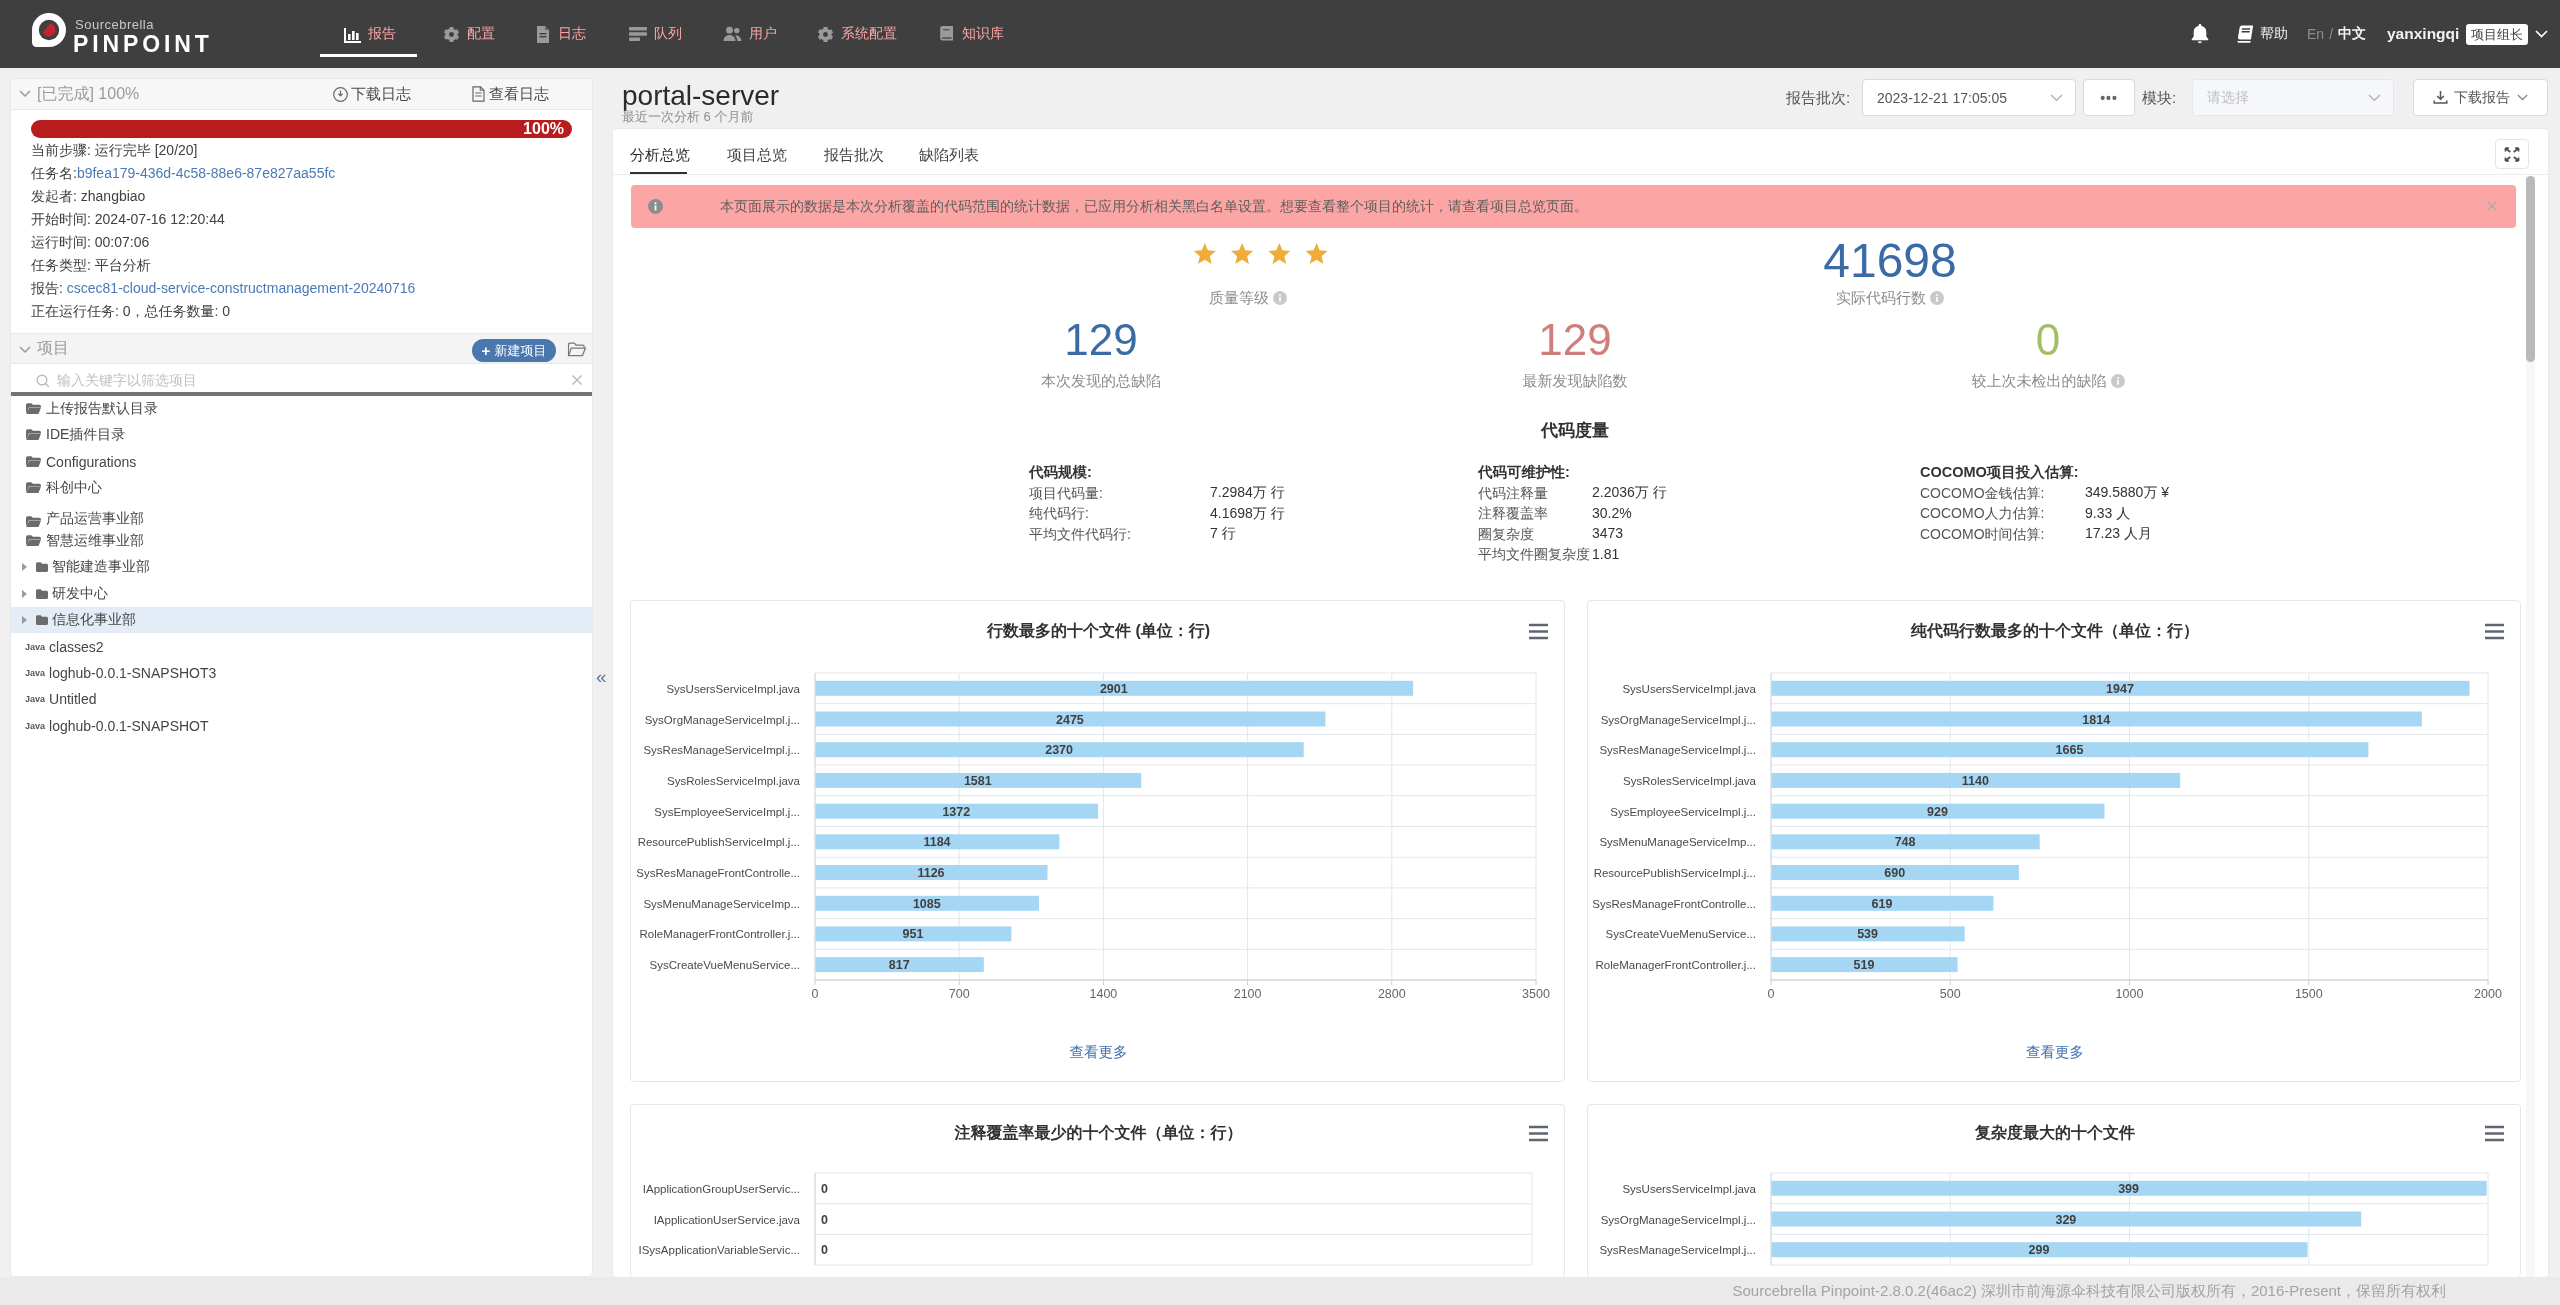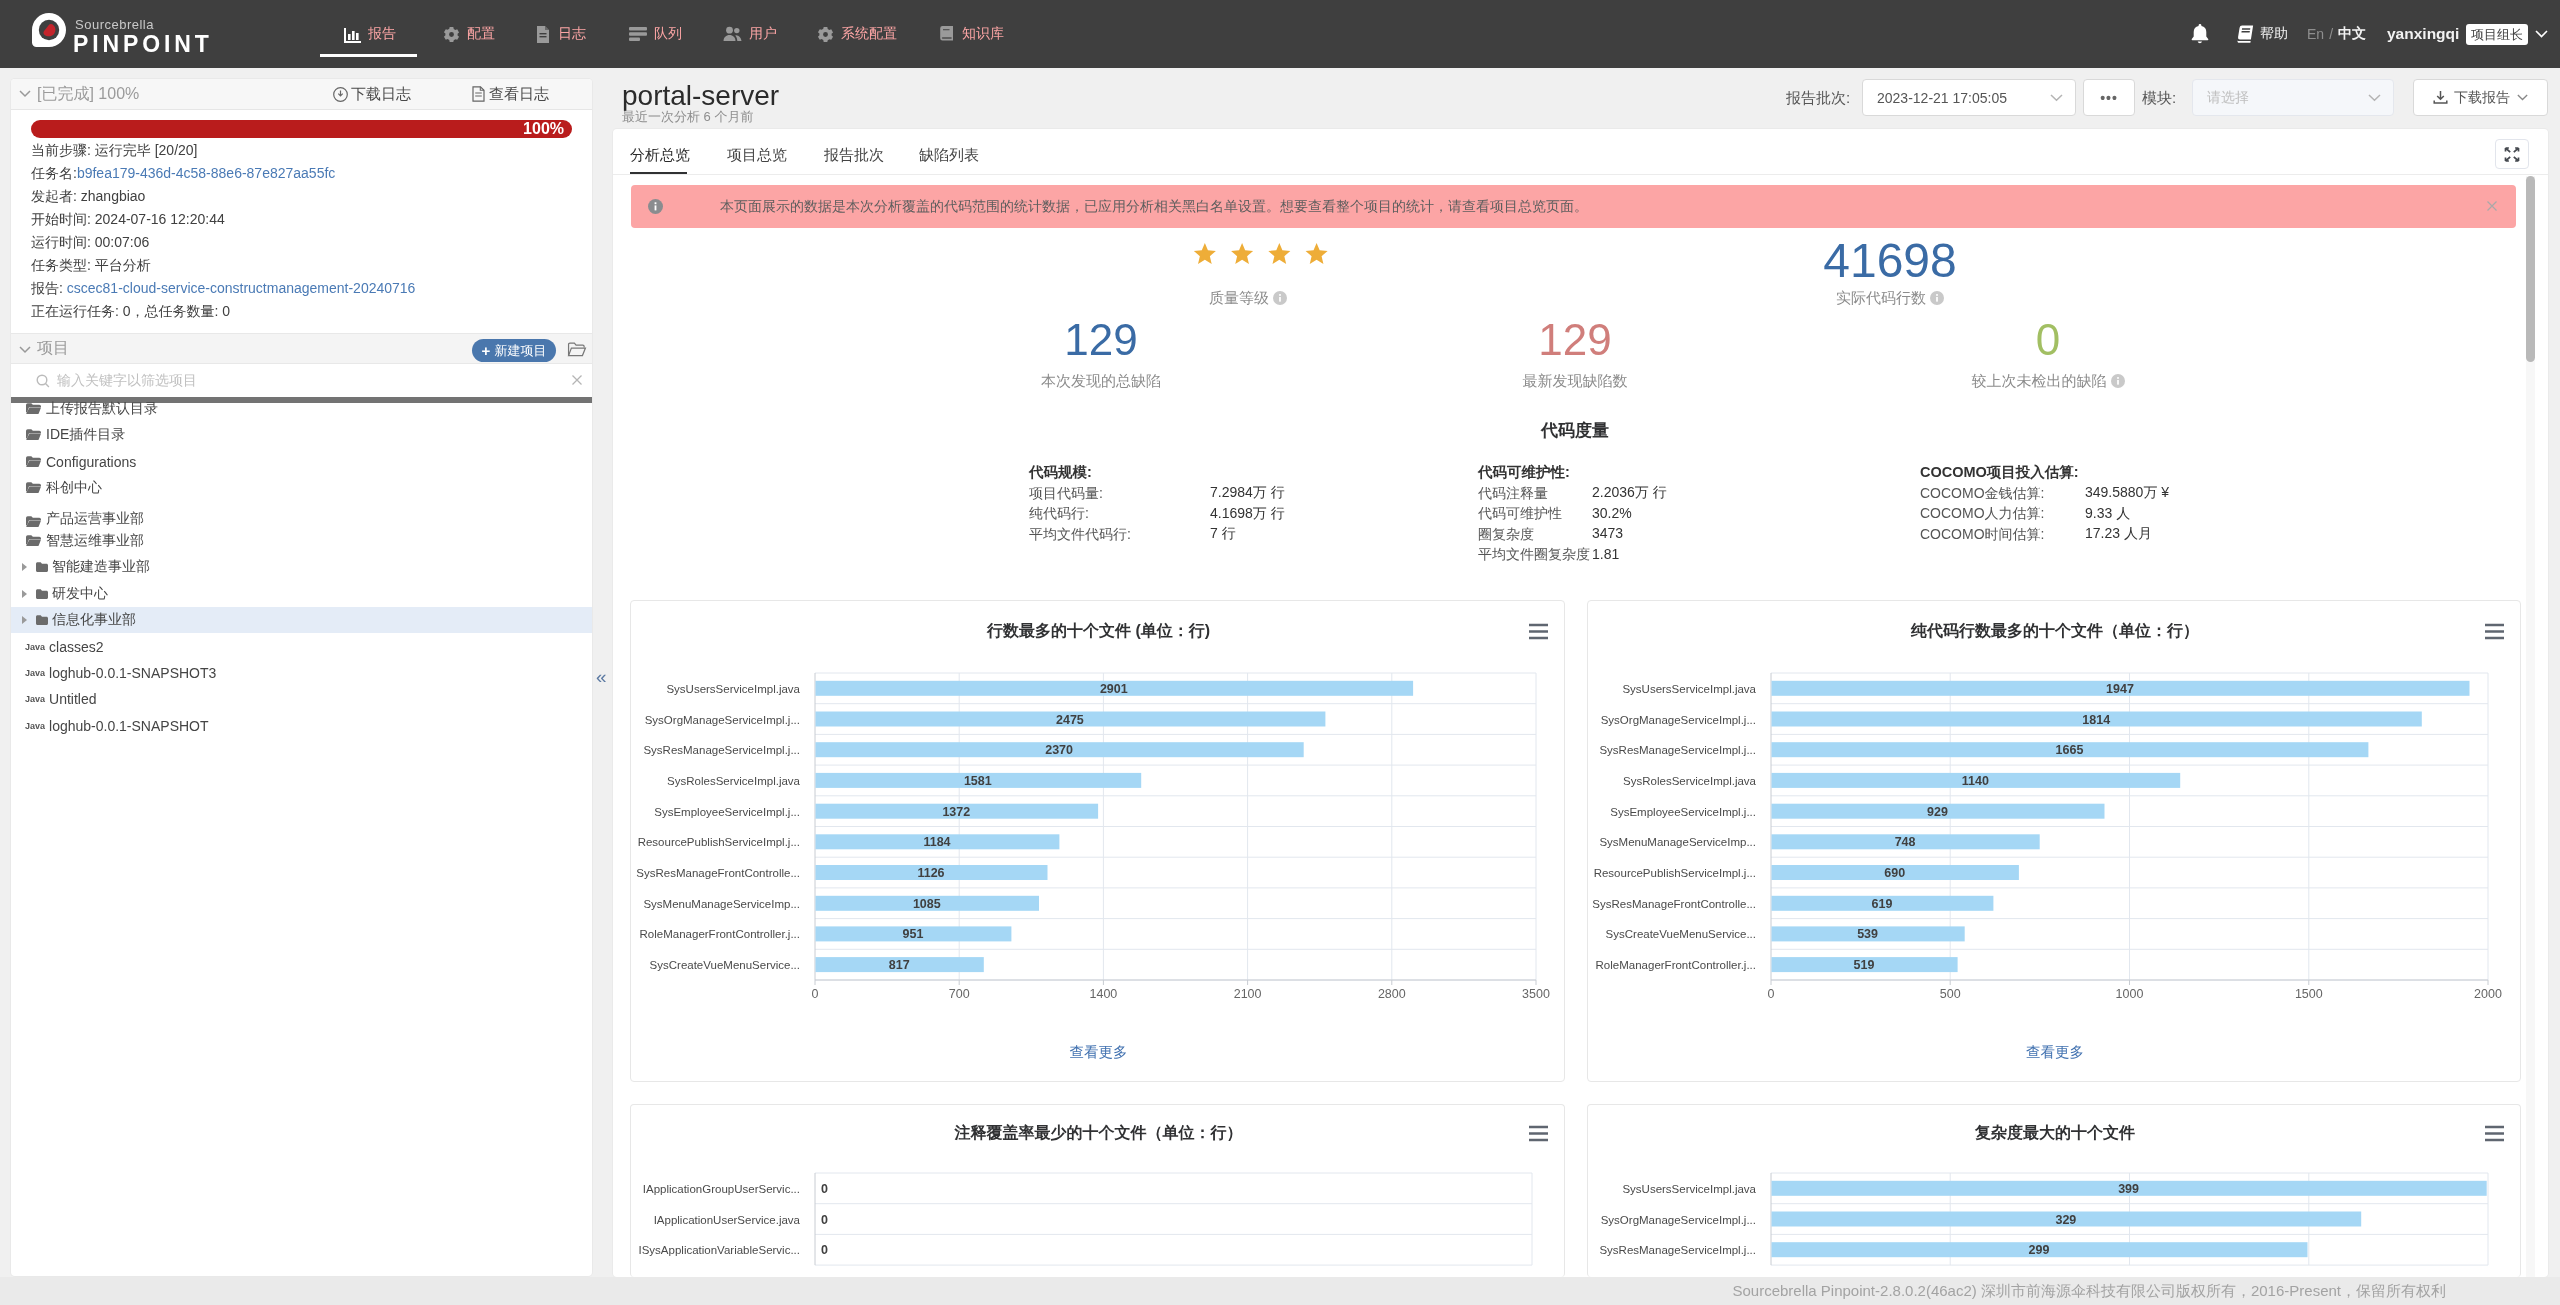--- a/index.html
+++ b/index.html
@@ -18,21 +18,21 @@
 .nav-r { position:absolute; top:0; height:68px; display:flex; align-items:center; color:#f2f2f2; font-size:14px; }
 
 
 #side { position:absolute; left:11px; top:79px; width:581px; height:1197px; background:#fff; border-radius:4px; box-shadow:0 0 0 1px #e9e9e9; }
 #side-head { position:absolute; left:0; top:0; width:581px; height:31px; background:#f7f7f7; border-bottom:1px solid #e6e6e6; border-radius:4px 4px 0 0; }
 #prog { position:absolute; left:20px; top:41px; width:541px; height:18px; background:#b91c1c; border-radius:9px; color:#fff; font-size:16px; font-weight:bold; text-align:right; line-height:18px; padding-right:8px; }
 #tasklines { position:absolute; left:20px; top:60px; width:540px; font-size:14px; color:#404040; line-height:23px; }
 #tasklines a { color:#4a7ab5; text-decoration:none; }
 #proj-head { position:absolute; left:0; top:254px; width:581px; height:31px; background:#f4f4f4; border-top:1px solid #e8e8e8; border-bottom:1px solid #e8e8e8; }
 #newproj { position:absolute; left:461px; top:260px; width:84px; height:23px; background:#4a77ad; border-radius:12px; color:#fff; font-size:13px; display:flex; align-items:center; justify-content:center; }
-#search-row { position:absolute; left:0; top:286px; width:581px; height:38px; border-bottom:6px solid #737373; }
+#search-row { position:absolute; left:0; top:286px; width:581px; height:31px; border-bottom:4px solid #737373; }
 .trow { position:absolute; left:0; width:581px; height:26px; display:flex; align-items:center; font-size:14px; color:#454545; }
 .trow .fopen { margin-left:15px; margin-right:5px; }
 .trow .caret { margin-left:10px; margin-right:8px; }
 .trow .fclosed { margin-right:4px; }
 .trow.hl { background:#e4ecf7; }
 .javatag { margin-left:14px; margin-right:4px; font-size:9px; font-weight:bold; color:#555; }
 #collapse { position:absolute; left:596px; top:666px; width:16px; height:22px; color:#5b79a2; font-size:19px; line-height:22px; }
 
 
 #m-title { position:absolute; left:622px; top:80px; font-size:28px; color:#2b2b2b; }
@@ -362,21 +362,21 @@
   <div>平均文件代码行:</div>
 </div>
 <div class="mcol" style="left:1210px;top:482px;color:#333;">
   <div>7.2984万 行</div>
   <div>4.1698万 行</div>
   <div>7 行</div>
 </div>
 <div class="mcol" style="left:1478px;top:462px;">
   <div><b>代码可维护性:</b></div>
   <div>代码注释量</div>
-  <div>代码可维护性</div>
+  <div>注释覆盖率</div>
   <div>圈复杂度</div>
   <div>平均文件圈复杂度</div>
 </div>
 <div class="mcol" style="left:1592px;top:482px;color:#333;">
   <div>2.2036万 行</div>
   <div>30.2%</div>
   <div>3473</div>
   <div>1.81</div>
 </div>
 <div class="mcol" style="left:1920px;top:462px;">

